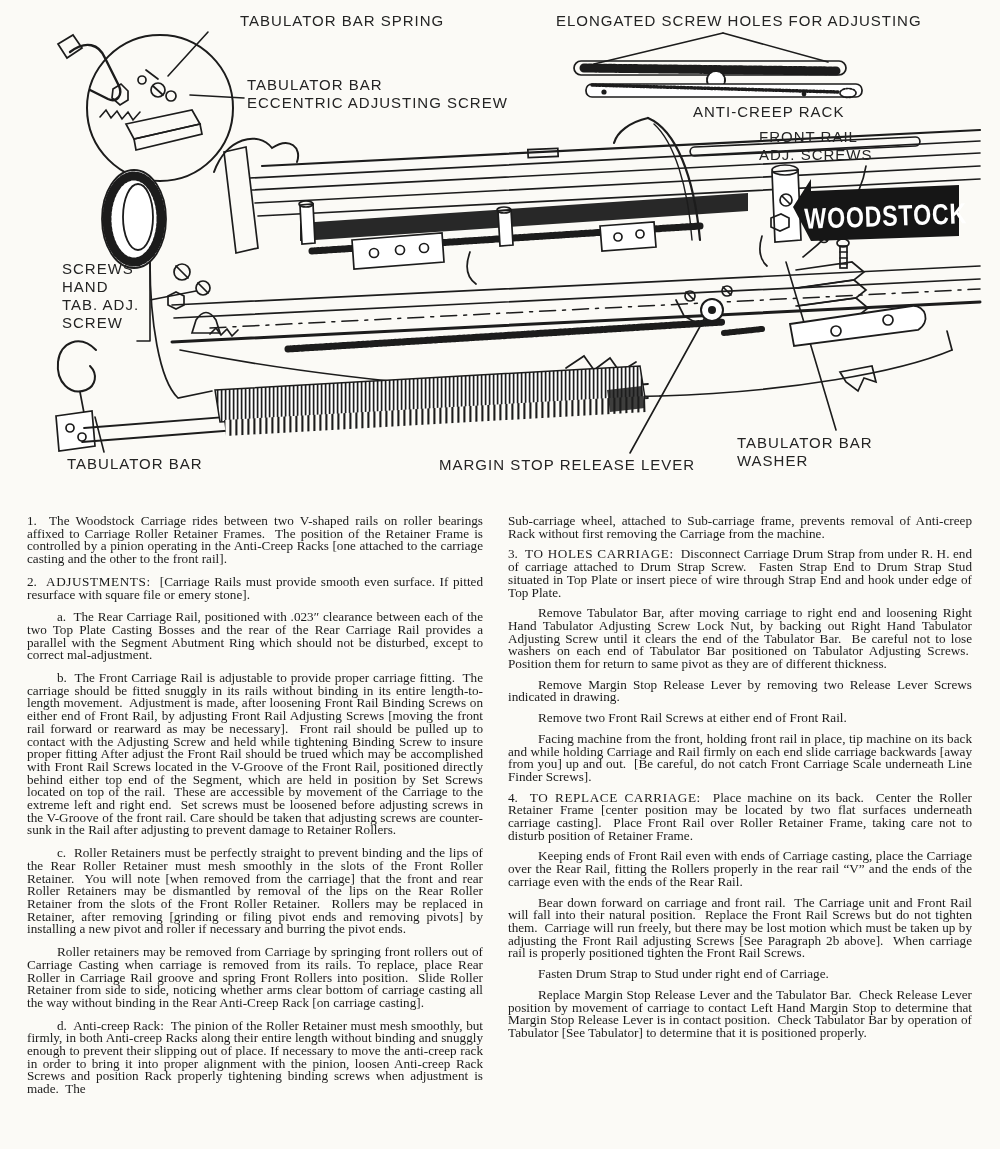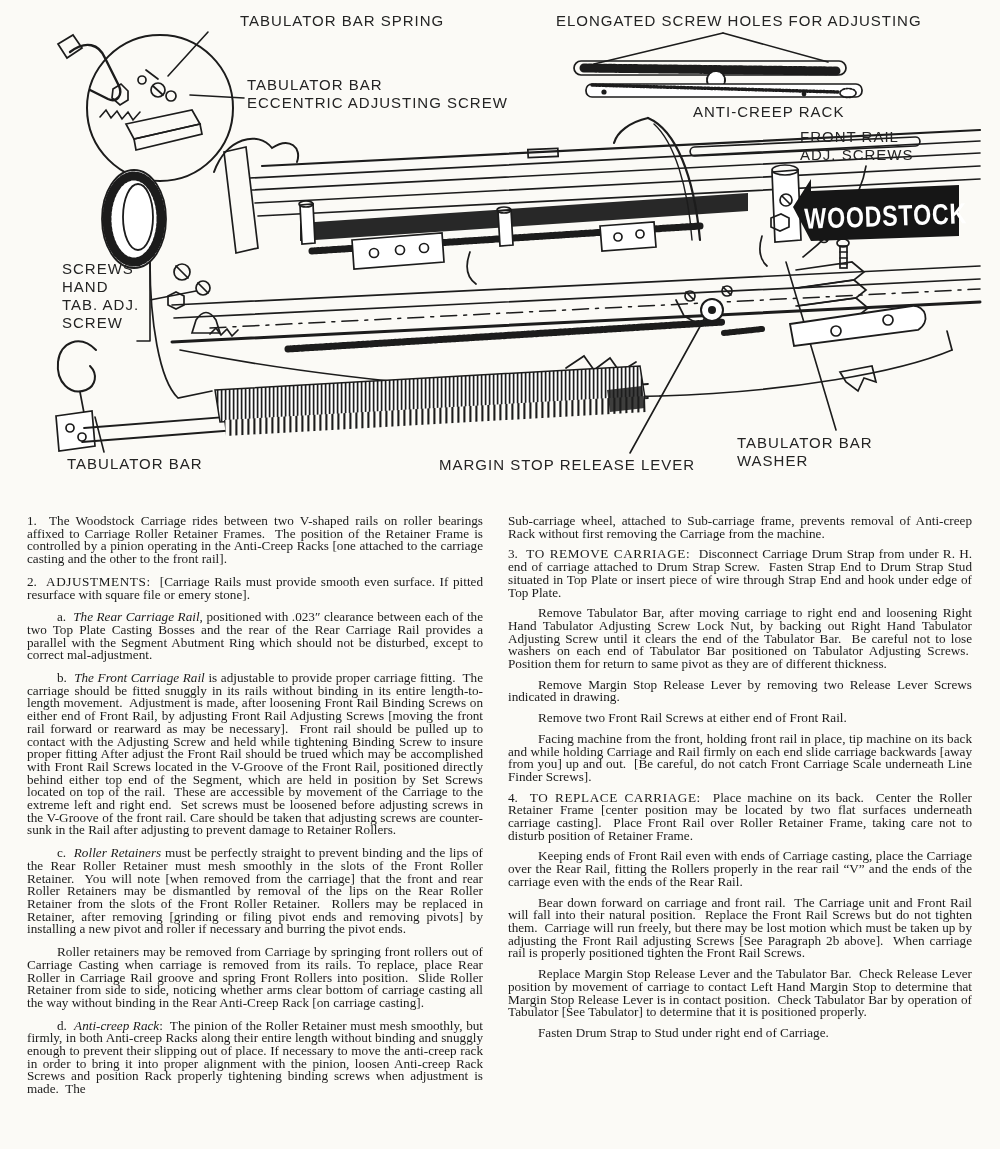--- a/index.html
+++ b/index.html
@@ -12,21 +12,21 @@
           font-size:15px;letter-spacing:1px;color:#242424;line-height:18px;}
   .textarea{position:absolute;left:0;top:508px;width:1000px;height:641px;overflow:hidden;
             display:flex;}
   .col{text-align:justify;font-size:13.2px;line-height:12.7px;}
   .col-left{margin-left:27px;width:456px;}
   .col-right{margin-left:25px;width:464px;}
   .para{margin:10px 0 0 0;}
   .col-right .para{margin-top:8px;}
   .para:first-child{margin-top:7px;}
   .para.ind{text-indent:30px;}
-  .it{font-style:italic;}
+  .it{}
   .caps{letter-spacing:0.6px;}
 </style>
 </head>
 <body>
 
 <div class="page">
 
   <div class="diagram">
     <svg width="1000" height="508" viewBox="0 0 1000 508">
       <defs>
@@ -204,21 +204,21 @@
       </g>
     </svg>
 
     <div class="dlabel" style="left:204px;top:12px;margin-left:36px;">TABULATOR BAR SPRING</div>
     <div class="dlabel" style="left:247px;top:76px;">
       <div>TABULATOR BAR</div>
       <div>ECCENTRIC ADJUSTING SCREW</div>
     </div>
     <div class="dlabel" style="left:520px;top:12px;margin-left:36px;">ELONGATED SCREW HOLES FOR ADJUSTING</div>
     <div class="dlabel" style="left:693px;top:103px;">ANTI-CREEP RACK</div>
-    <div class="dlabel" style="left:800px;top:128px;">
+    <div class="dlabel" style="left:759px;top:128px;">
       <div>FRONT RAIL</div>
       <div>ADJ. SCREWS</div>
     </div>
     <div class="dlabel" style="left:62px;top:260px;">
       <div>SCREWS</div>
       <div>HAND</div>
       <div>TAB. ADJ.</div>
       <div>SCREW</div>
     </div>
     <div class="dlabel" style="left:67px;top:455px;">TABULATOR BAR</div>
@@ -234,26 +234,26 @@
         <p class="para"><span>1.&nbsp; The Woodstock Carriage rides between two V-shaped rails on roller bearings affixed to Carriage Roller Retainer Frames.&nbsp; The position of the Retainer Frame is controlled by a pinion operating in the Anti-Creep Racks [one attached to the carriage casting and the other to the front rail].</span></p>
         <p class="para"><span>2.&nbsp; </span><span class="caps">ADJUSTMENTS:</span><span>&nbsp; [Carriage Rails must provide smooth even surface. If pitted resurface with square file or emery stone].</span></p>
         <p class="para ind"><span>a.&nbsp; </span><span class="it">The Rear Carriage Rail</span><span>, positioned with .023″ clearance between each of the two Top Plate Casting Bosses and the rear of the Rear Carriage Rail provides a parallel with the Segment Abutment Ring which should not be disturbed, except to correct mal-adjustment.</span></p>
         <p class="para ind"><span>b.&nbsp; </span><span class="it">The Front Carriage Rail</span><span> is adjustable to provide proper carriage fitting.&nbsp; The carriage should be fitted snuggly in its rails without binding in its entire length-to-length movement.&nbsp; Adjustment is made, after loosening Front Rail Binding Screws on either end of Front Rail, by adjusting Front Rail Adjusting Screws [moving the front rail forward or rearward as may be necessary].&nbsp; Front rail should be pulled up to contact with the Adjusting Screw and held while tightening Binding Screw to insure proper fitting After adjust the Front Rail should be trued which may be accomplished with Front Rail Screws located in the V-Groove of the Front Rail, positioned directly behind either top end of the Segment, which are held in position by Set Screws located on top of the rail.&nbsp; These are accessible by movement of the Carriage to the extreme left and right end.&nbsp; Set screws must be loosened before adjusting screws in the V-Groove of the front rail. Care should be taken that adjusting screws are counter-sunk in the Rail after adjusting to prevent damage to Retainer Rollers.</span></p>
         <p class="para ind"><span>c.&nbsp; </span><span class="it">Roller Retainers</span><span> must be perfectly straight to prevent binding and the lips of the Rear Roller Retainer must mesh smoothly in the slots of the Front Roller Retainer.&nbsp; You will note [when removed from the carriage] that the front and rear Roller Retainers may be dismantled by removal of the lips on the Rear Roller Retainer from the slots of the Front Roller Retainer.&nbsp; Rollers may be replaced in Retainer, after removing [grinding or filing pivot ends and removing pivots] by installing a new pivot and roller if necessary and burring the pivot ends.</span></p>
         <p class="para ind"><span>Roller retainers may be removed from Carriage by springing front rollers out of Carriage Casting when carriage is removed from its rails. To replace, place Rear Roller in Carriage Rail groove and spring Front Rollers into position.&nbsp; Slide Roller Retainer from side to side, noticing whether arms clear bottom of carriage casting all the way without binding in the Rear Anti-Creep Rack [on carriage casting].</span></p>
         <p class="para ind"><span>d.&nbsp; </span><span class="it">Anti-creep Rack</span><span>:&nbsp; The pinion of the Roller Retainer must mesh smoothly, but firmly, in both Anti-creep Racks along their entire length without binding and snuggly enough to prevent their slipping out of place. If necessary to move the anti-creep rack in order to bring it into proper alignment with the pinion, loosen Anti-creep Rack Screws and position Rack properly tightening binding screws when adjustment is made.&nbsp; The</span></p>
       </div>
     <div class="col col-right">
         <p class="para"><span>Sub-carriage wheel, attached to Sub-carriage frame, prevents removal of Anti-creep Rack without first removing the Carriage from the machine.</span></p>
-        <p class="para"><span>3.&nbsp; </span><span class="caps">TO REMOVE CARRIAGE:</span><span>&nbsp; Disconnect Carriage Drum Strap from under R. H. end of carriage attached to Drum Strap Screw.&nbsp; Fasten Strap End to Drum Strap Stud situated in Top Plate or insert piece of wire through Strap End and hook under edge of Top Plate.</span></p>
+        <p class="para"><span>3.&nbsp; </span><span class="caps">TO HOLES CARRIAGE:</span><span>&nbsp; Disconnect Carriage Drum Strap from under R. H. end of carriage attached to Drum Strap Screw.&nbsp; Fasten Strap End to Drum Strap Stud situated in Top Plate or insert piece of wire through Strap End and hook under edge of Top Plate.</span></p>
         <p class="para ind"><span>Remove Tabulator Bar, after moving carriage to right end and loosening Right Hand Tabulator Adjusting Screw Lock Nut, by backing out Right Hand Tabulator Adjusting Screw until it clears the end of the Tabulator Bar.&nbsp; Be careful not to lose washers on each end of Tabulator Bar positioned on Tabulator Adjusting Screws.&nbsp; Position them for return to same pivot as they are of different thickness.</span></p>
         <p class="para ind"><span>Remove Margin Stop Release Lever by removing two Release Lever Screws indicated in drawing.</span></p>
         <p class="para ind"><span>Remove two Front Rail Screws at either end of Front Rail.</span></p>
         <p class="para ind"><span>Facing machine from the front, holding front rail in place, tip machine on its back and while holding Carriage and Rail firmly on each end slide carriage backwards [away from you] up and out.&nbsp; [Be careful, do not catch Front Carriage Scale underneath Line Finder Screws].</span></p>
         <p class="para"><span>4.&nbsp; </span><span class="caps">TO REPLACE CARRIAGE:</span><span>&nbsp; Place machine on its back.&nbsp; Center the Roller Retainer Frame [center position may be located by two flat surfaces underneath carriage casting].&nbsp; Place Front Rail over Roller Retainer Frame, taking care not to disturb position of Retainer Frame.</span></p>
         <p class="para ind"><span>Keeping ends of Front Rail even with ends of Carriage casting, place the Carriage over the Rear Rail, fitting the Rollers properly in the rear rail “V” and the ends of the carriage even with the ends of the Rear Rail.</span></p>
         <p class="para ind"><span>Bear down forward on carriage and front rail.&nbsp; The Carriage unit and Front Rail will fall into their natural position.&nbsp; Replace the Front Rail Screws but do not tighten them.&nbsp; Carriage will run freely, but there may be lost motion which must be taken up by adjusting the Front Rail adjusting Screws [See Paragraph 2b above].&nbsp; When carriage rail is properly positioned tighten the Front Rail Screws.</span></p>
+        <p class="para ind"><span>Fasten Drum Strap to Stud under right end of Carriage.</span></p>
         <p class="para ind"><span>Replace Margin Stop Release Lever and the Tabulator Bar.&nbsp; Check Release Lever position by movement of carriage to contact Left Hand Margin Stop to determine that Margin Stop Release Lever is in contact position.&nbsp; Check Tabulator Bar by operation of Tabulator [See Tabulator] to determine that it is positioned properly.</span></p>
-        <p class="para ind"><span>Fasten Drum Strap to Stud under right end of Carriage.</span></p>
       </div>
   </div>
 
 </div>
 
 </body></html>

